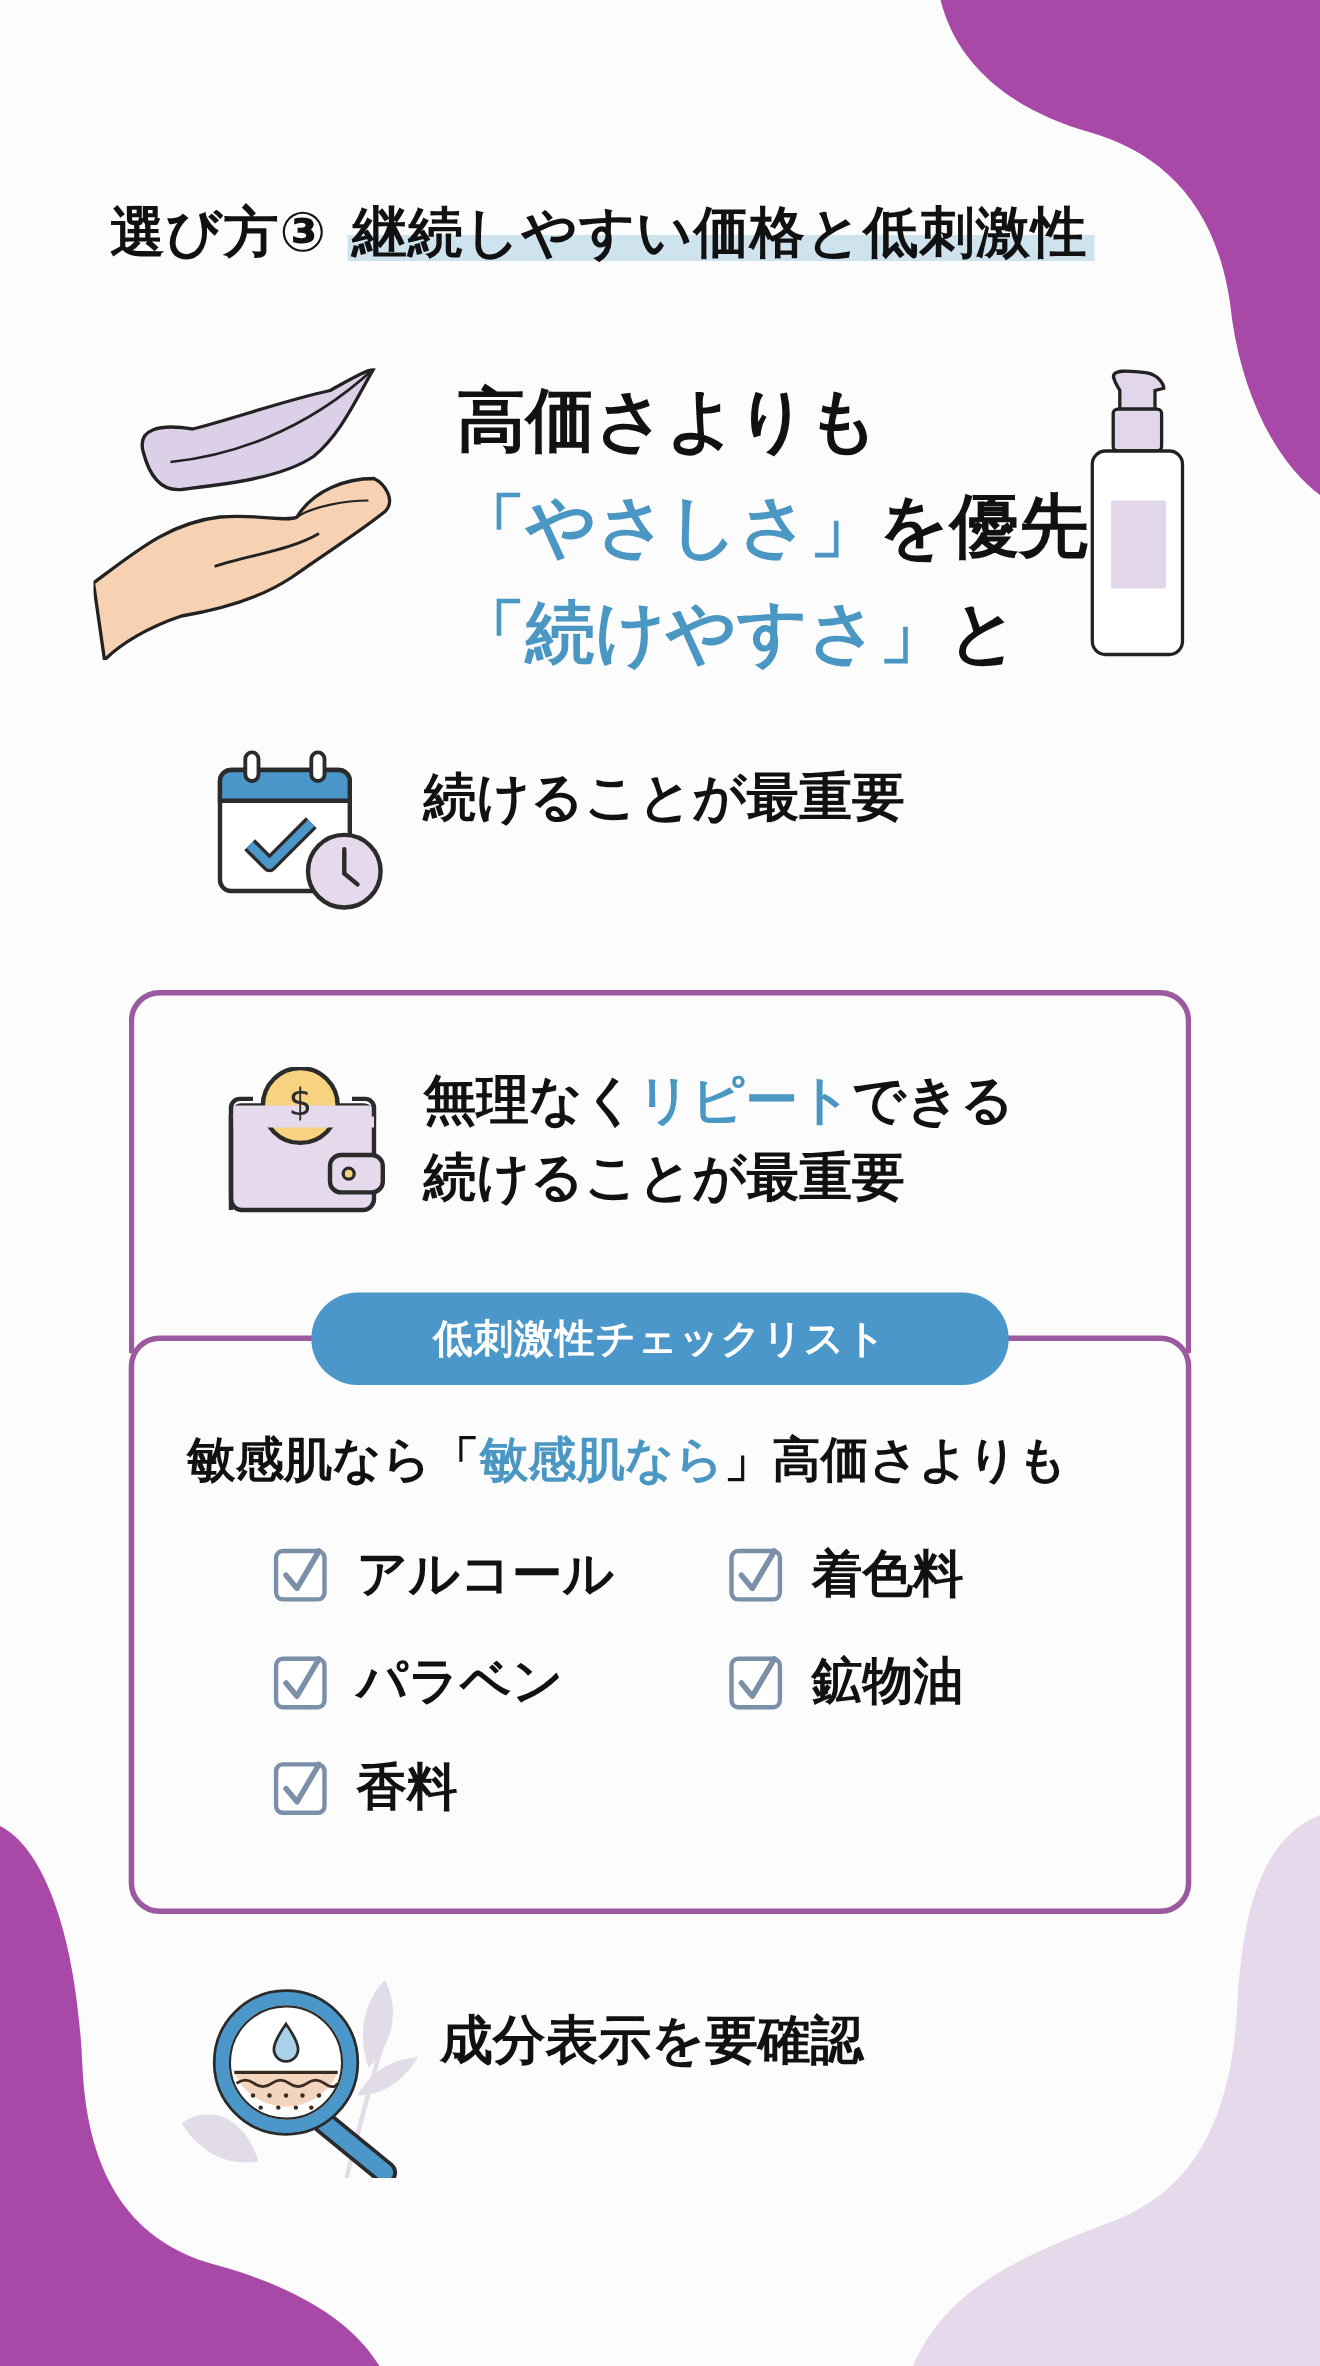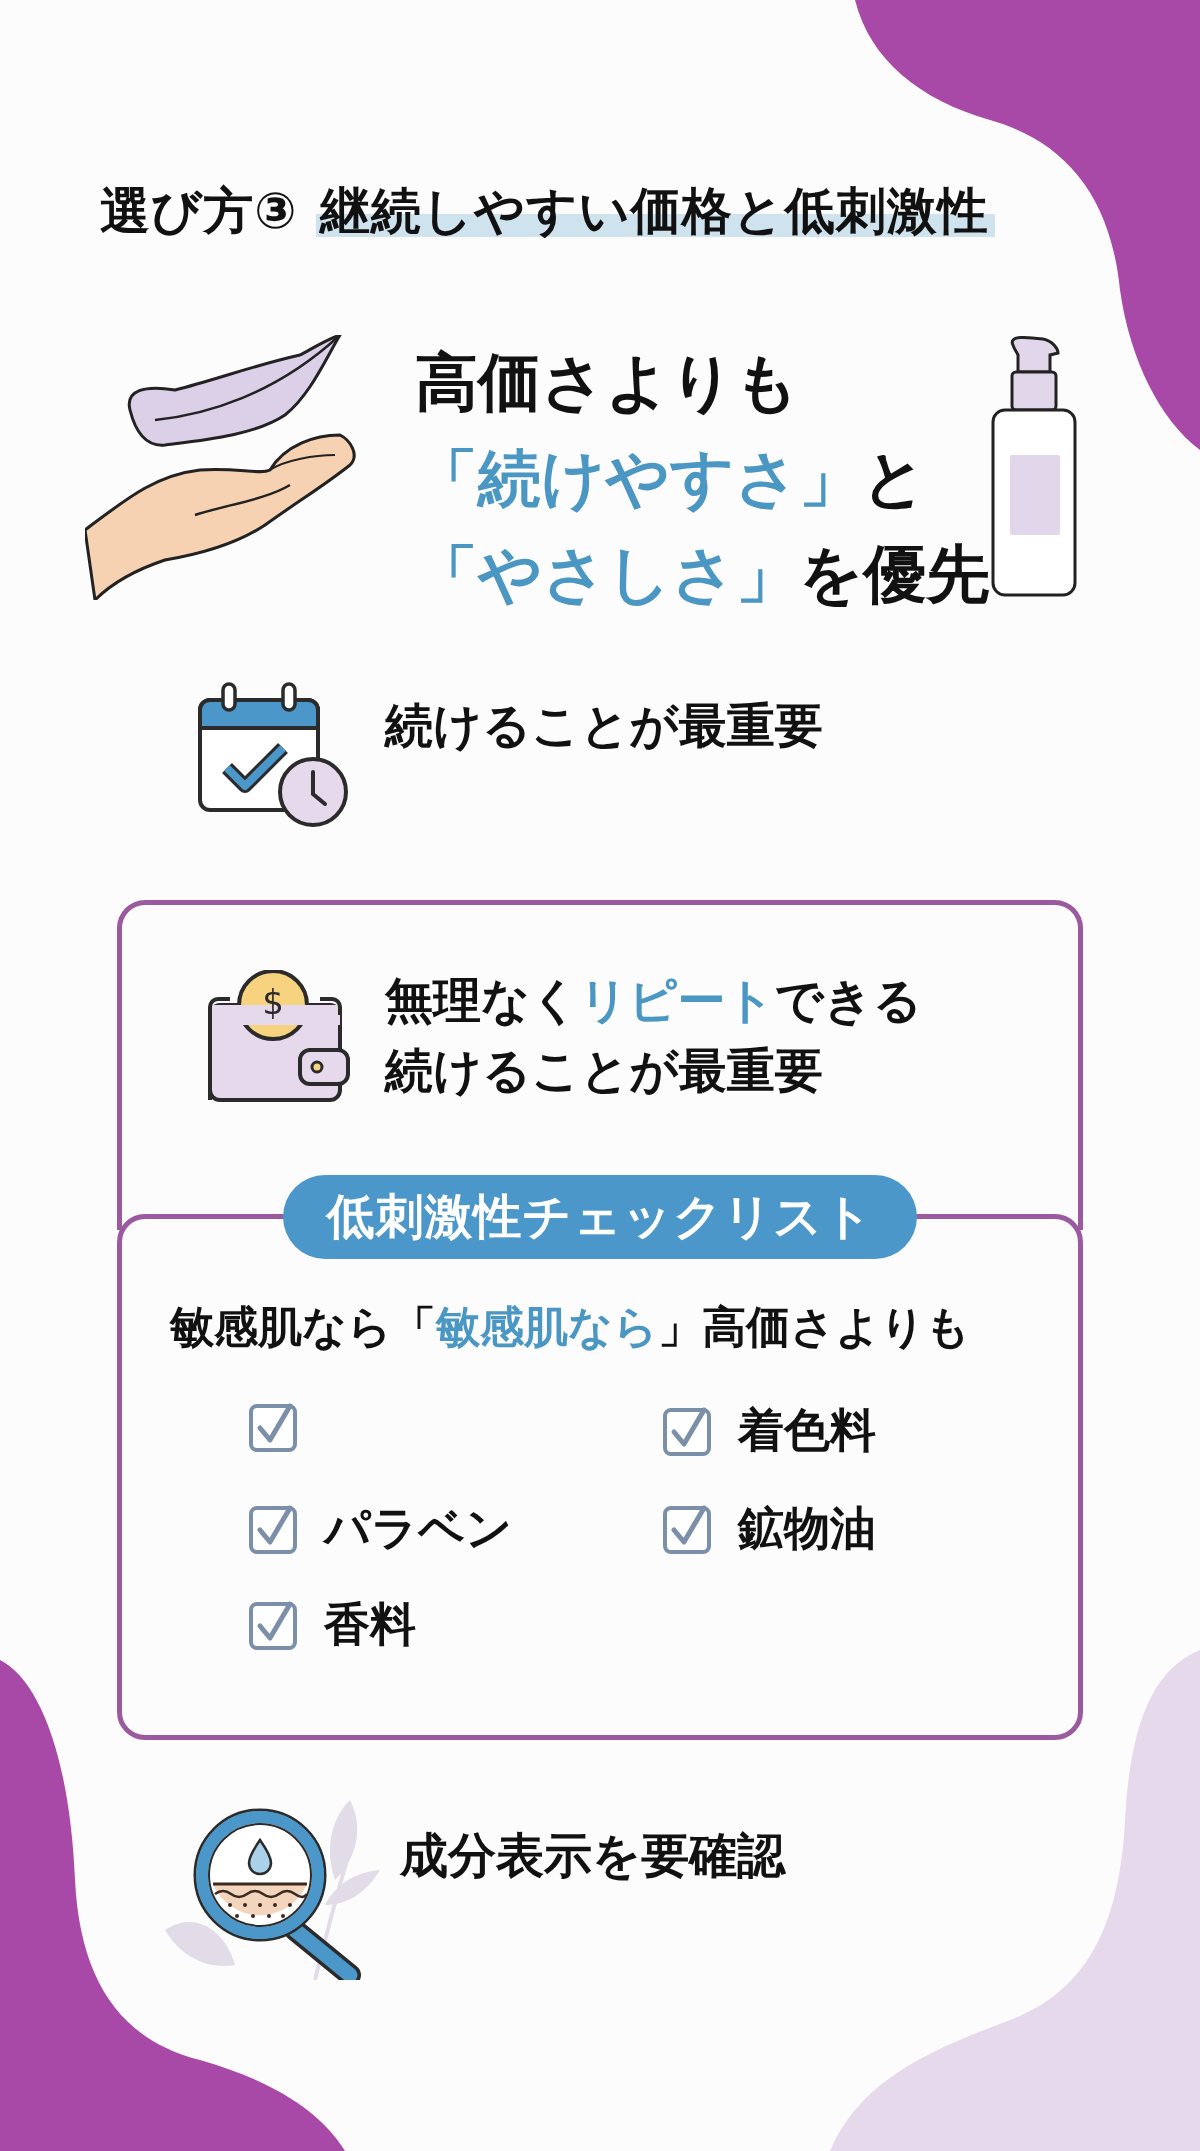--- a/index.html
+++ b/index.html
@@ -7,21 +7,21 @@
   .abs { position:absolute; }
   .blob { position:absolute; left:0; top:0; }
   .title { left:100px; top:178px; font-size:50px; font-weight:bold; letter-spacing:1px; white-space:nowrap; }
   .title .hl { background: linear-gradient(to bottom, transparent 55%, #cfe3ef 55%, #cfe3ef 95%, transparent 95%); padding:0 6px 0 4px; }
   .hero { left:415px; top:335px; font-size:63px; font-weight:bold; line-height:96px; white-space:nowrap; }
   .blue { color:#4b97c3; }
   .row-text { font-size:48px; font-weight:bold; line-height:70px; white-space:nowrap; }
   .box { position:absolute; border:5px solid #9b5aa0; border-radius:28px; box-sizing:border-box; }
   .box-top { left:117px; top:900px; width:966px; height:330px; border-bottom:none; border-bottom-left-radius:0; border-bottom-right-radius:0; }
   .box-bottom { left:117px; top:1214px; width:966px; height:526px; }
-  .pill { position:absolute; left:283px; top:1175px; width:634px; height:84px; border-radius:42px; background:#4b97c9; color:#fff; font-size:48px; font-weight:bold; display:flex; align-items:center; justify-content:center; letter-spacing:1px; }
+  .pill { position:absolute; left:283px; top:1175px; width:634px; height:84px; border-radius:42px; background:#4b97c9; color:#fff; font-size:36px; font-weight:bold; display:flex; align-items:center; justify-content:center; letter-spacing:1px; }
   .sub { left:170px; top:1298px; font-size:44px; font-weight:bold; white-space:nowrap; }
   .check-item { position:absolute; display:flex; align-items:center; font-size:46px; font-weight:bold; white-space:nowrap; }
   .check-item svg { margin-right:22px; }
 </style>
 </head>
 <body>
 
 <svg class="blob" width="1200" height="2151" viewBox="0 0 1200 2151">
   <path fill="#a849a8" d="M855 0 C870 60 920 100 990 120 C1060 140 1110 190 1120 290 C1130 360 1160 420 1200 450 L1200 0 Z"></path>
   <path fill="#a849a8" d="M0 1660 C40 1680 70 1760 75 1880 C80 1980 120 2040 200 2060 C270 2080 320 2110 345 2151 L0 2151 Z"></path>
@@ -36,22 +36,22 @@
 <svg class="abs" style="left:85px;top:335px" width="300" height="265" viewBox="0 0 300 265">
   <path d="M45 75 C40 55 60 50 90 55 C130 45 170 30 215 20 C225 15 240 5 255 0 C240 25 225 60 200 80 C170 100 120 105 80 110 C60 112 50 95 45 75 Z" fill="#dccfe8" stroke="#222" stroke-width="3"></path>
   <path d="M70 85 C120 80 190 60 255 0" fill="none" stroke="#222" stroke-width="2.5"></path>
   <path d="M0 195 C40 165 70 140 115 135 C150 132 175 140 185 135 C200 110 230 100 255 100 C265 105 275 120 265 130 C240 150 215 165 180 190 C150 210 110 220 80 225 C50 235 25 250 10 265 Z" fill="#f6d2b2" stroke="#222" stroke-width="3"></path>
   <path d="M110 180 C140 170 180 165 205 150" fill="none" stroke="#222" stroke-width="2.5"></path>
   <path d="M185 135 C200 125 230 120 250 120" fill="none" stroke="#222" stroke-width="2"></path>
 </svg>
 
 <div class="abs hero">
   <div>高価さよりも</div>
+  <div><span class="blue">「</span><span class="blue">やさしさ</span><span class="blue">」</span><span>を優先</span></div>
   <div><span class="blue">「</span><span class="blue">続けやすさ</span><span class="blue">」</span><span>と</span></div>
-  <div><span class="blue">「</span><span class="blue">やさしさ</span><span class="blue">」</span><span>を優先</span></div>
 </div>
 
 <svg class="abs" style="left:988px;top:335px" width="92" height="265" viewBox="0 0 92 265">
   <path d="M25 10 C20 0 40 2 55 4 C65 6 70 14 70 18 L62 20 L62 37 L30 37 L30 20 C28 16 26 14 25 10 Z" fill="#e2d6ea" stroke="#222" stroke-width="3"></path>
   <rect x="24" y="37" width="44" height="38" rx="4" fill="#e2d6ea" stroke="#222" stroke-width="3"></rect>
   <rect x="5" y="75" width="82" height="185" rx="12" fill="#fff" stroke="#222" stroke-width="3"></rect>
   <rect x="22" y="120" width="50" height="80" rx="2" fill="#e2d6ea"></rect>
 </svg>
 
 <svg class="abs" style="left:195px;top:680px" width="160" height="150" viewBox="0 0 160 150">
@@ -86,20 +86,21 @@
 
 <div class="box box-bottom"></div>
 <div class="pill">低刺激性チェックリスト</div>
 <div class="abs sub"><span>敏感肌なら「</span><span class="blue">敏感肌なら</span><span>」高価さよりも</span></div>
 
 <div class="check-item" style="left:248px;top:1400px">
   <svg width="54" height="54" viewBox="0 0 54 54">
       <rect x="3" y="6" width="44" height="44" rx="6" fill="#fff" stroke="#7b8fa8" stroke-width="4"></rect>
       <path d="M12 28 L22 40 L42 6" fill="none" stroke="#7b8fa8" stroke-width="5" stroke-linecap="round" stroke-linejoin="round"></path>
     </svg>
+  <span>アルコール</span>
 </div>
 <div class="check-item" style="left:662px;top:1400px">
   <svg width="54" height="54" viewBox="0 0 54 54">
       <rect x="3" y="6" width="44" height="44" rx="6" fill="#fff" stroke="#7b8fa8" stroke-width="4"></rect>
       <path d="M12 28 L22 40 L42 6" fill="none" stroke="#7b8fa8" stroke-width="5" stroke-linecap="round" stroke-linejoin="round"></path>
     </svg>
   <span>着色料</span>
 </div>
 <div class="check-item" style="left:248px;top:1498px">
   <svg width="54" height="54" viewBox="0 0 54 54">

